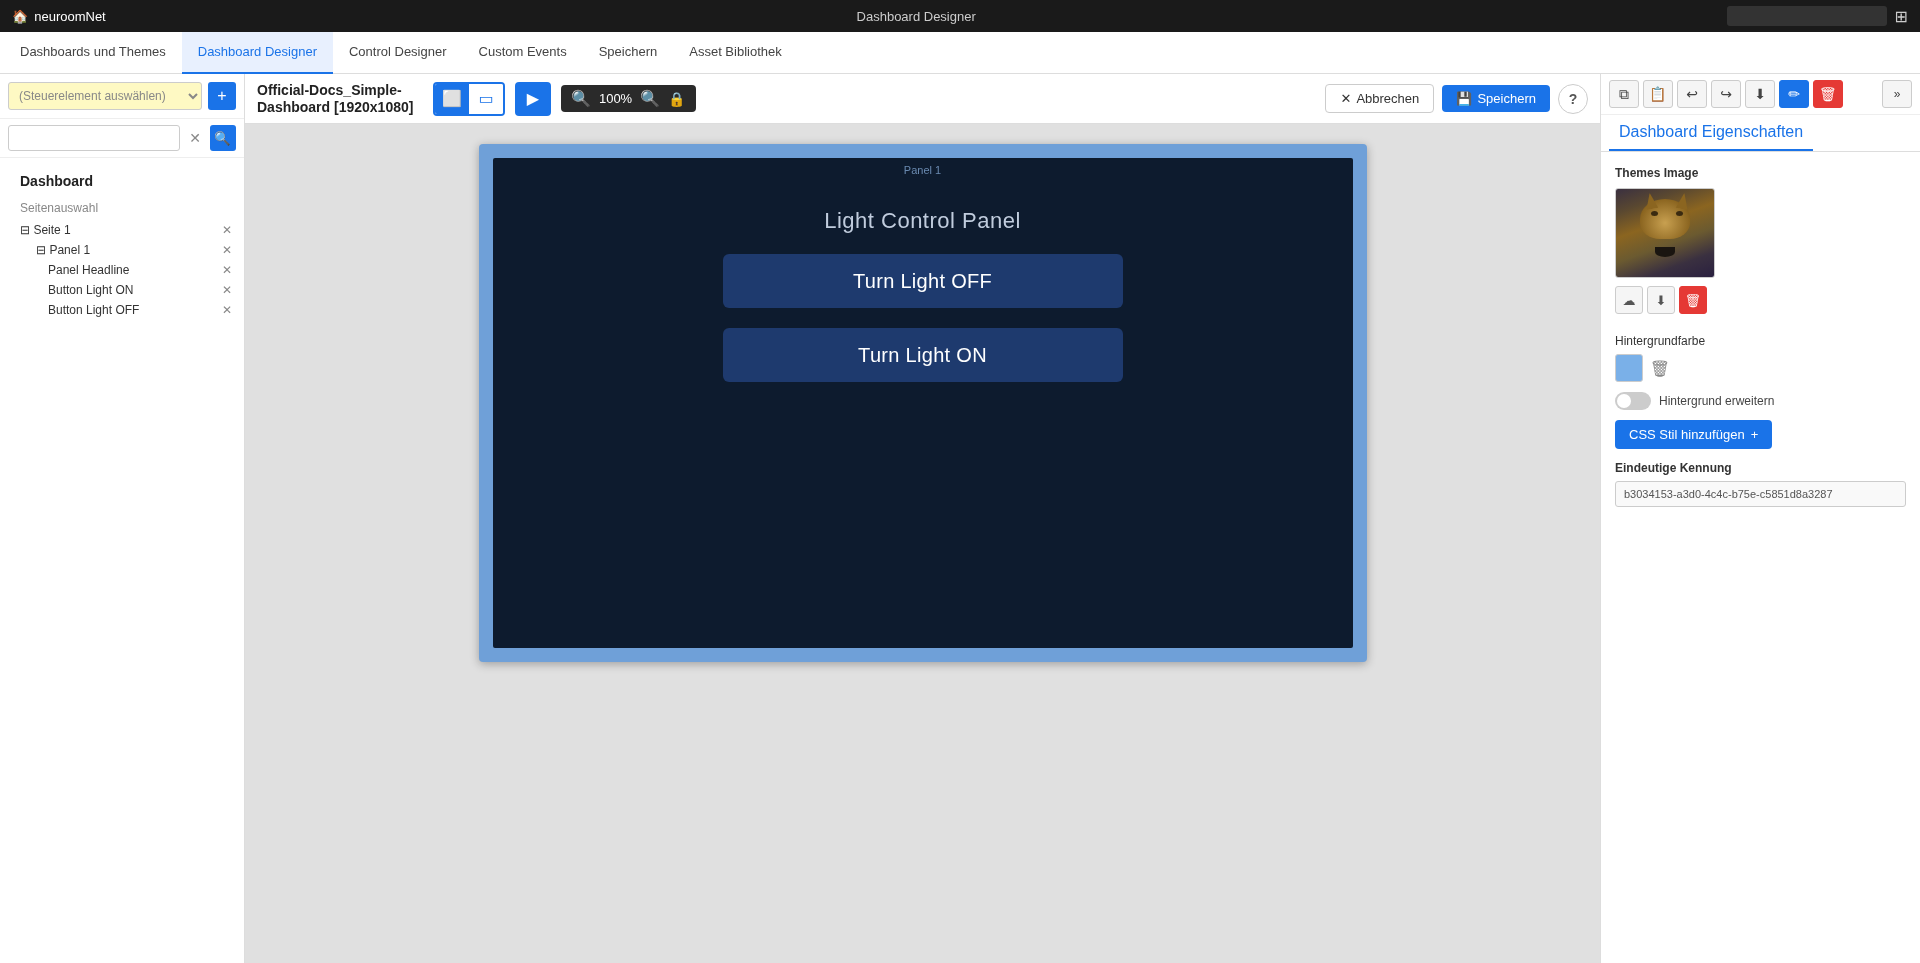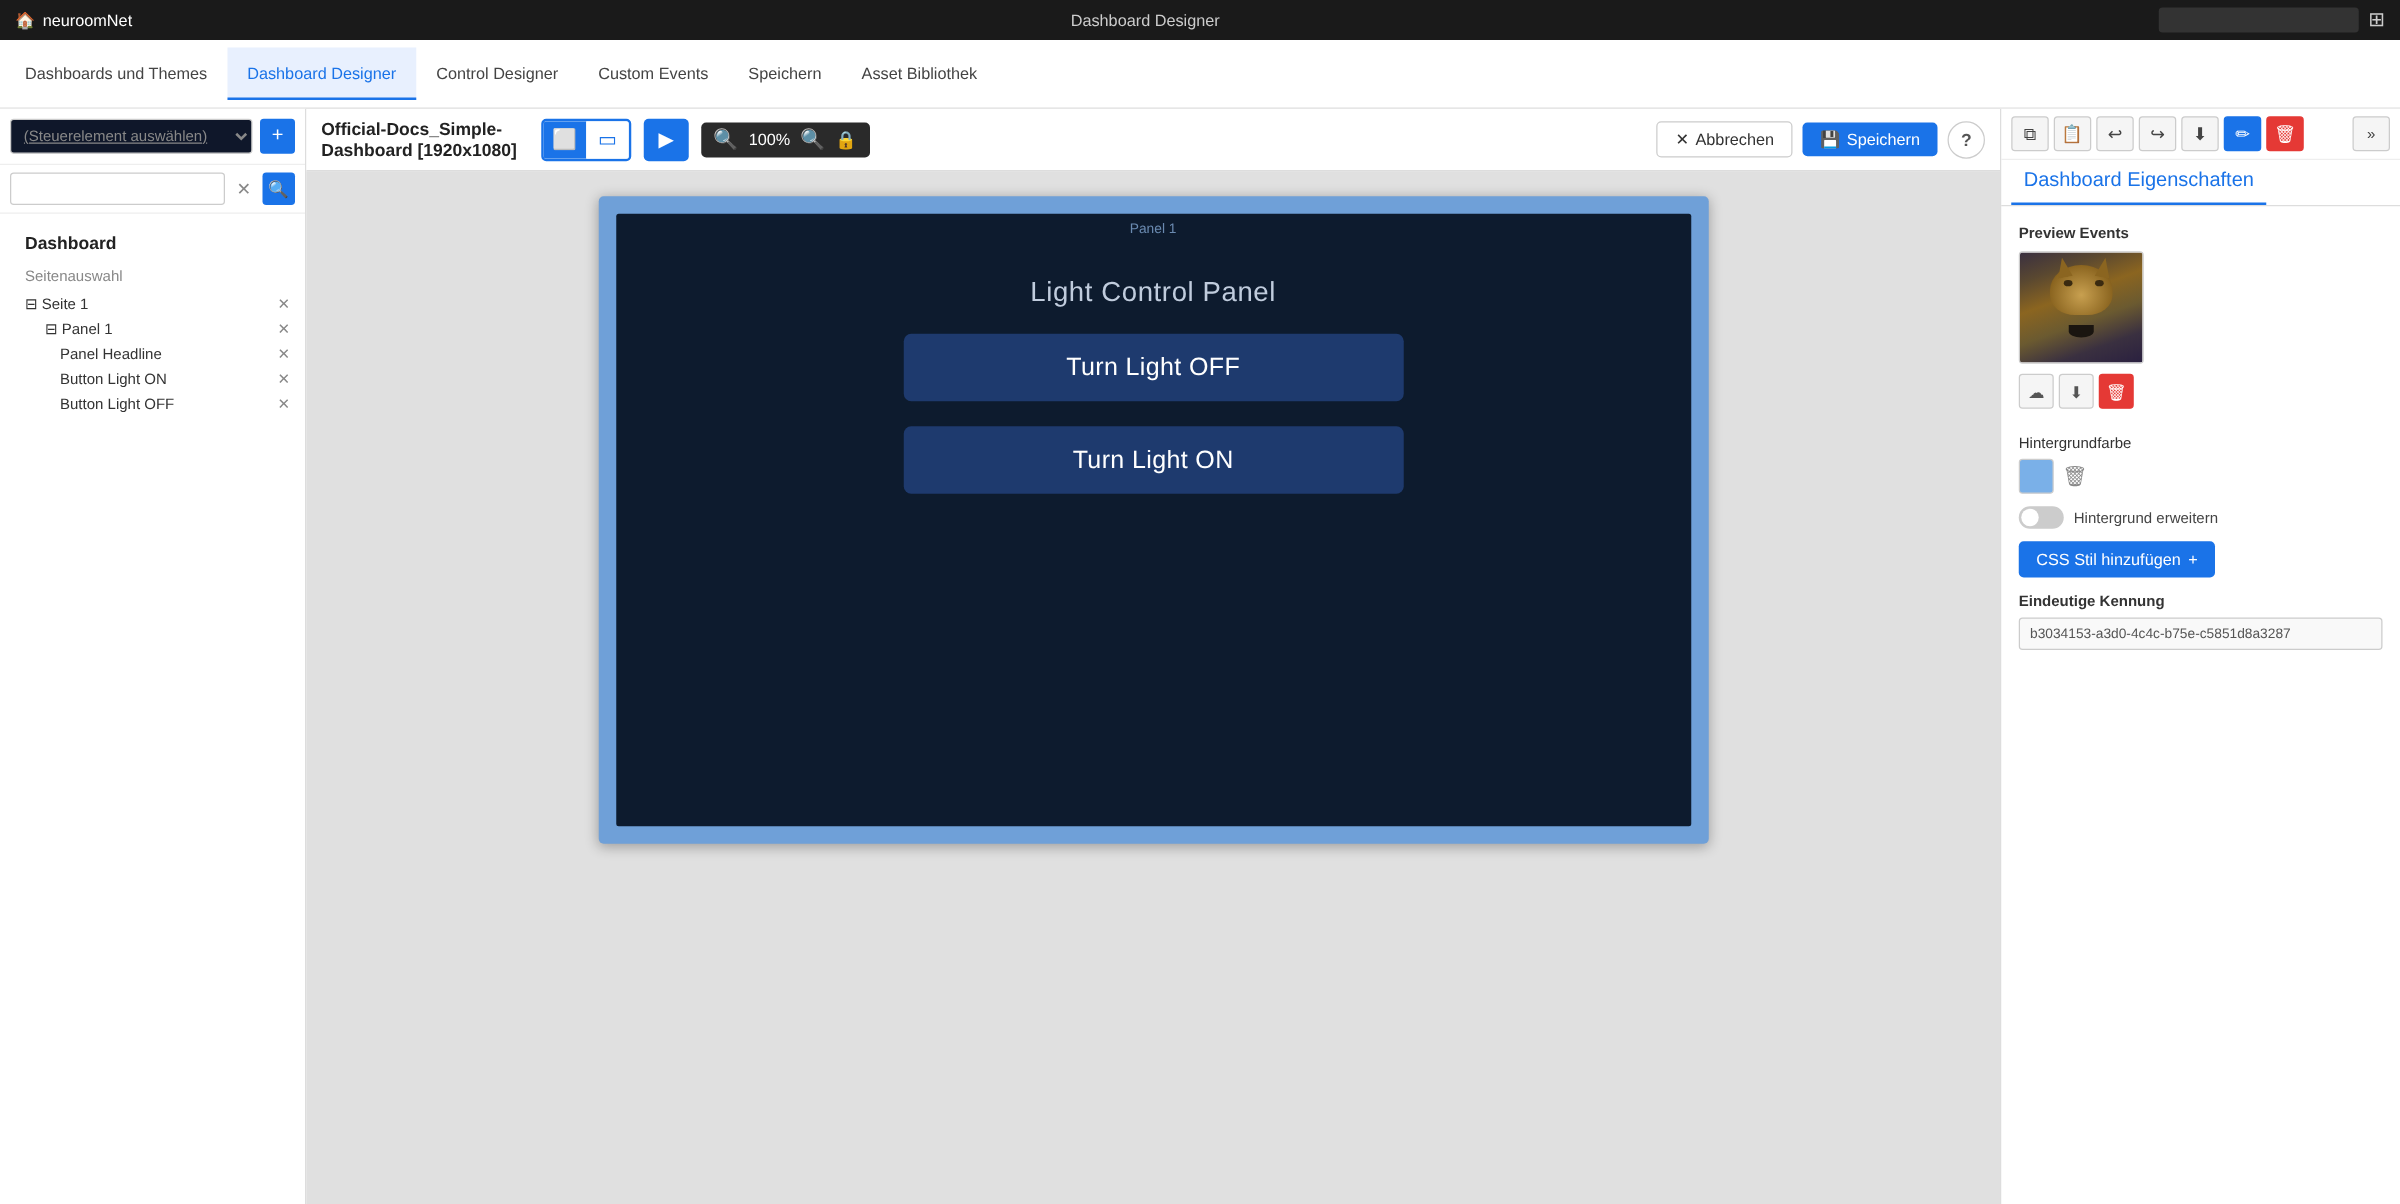--- a/index.html
+++ b/index.html
@@ -29,21 +29,21 @@
       height: 20px;
     }
     .topbar-grid-icon { color: #ccc; font-size: 16px; }
 
     
     .nav-tabs {
       background: #fff;
       border-bottom: 1px solid #ddd;
       display: flex;
       align-items: center;
-      height: 55px;
+      height: 42px;
       padding: 0 4px;
     }
     .nav-tab {
       padding: 0 16px;
       height: 42px;
       display: flex;
       align-items: center;
       cursor: pointer;
       font-size: 13px;
       color: #444;
@@ -79,22 +79,21 @@
       gap: 6px;
     }
     .sidebar-select {
       flex: 1;
       height: 28px;
       border: 1px solid #ccc;
       border-radius: 3px;
       font-size: 12px;
       padding: 4px 6px;
       color: #888;
-      background: #0f172a;
-      text-decoration: underline;
+      background: #fef9c3;
     }
     .sidebar-add-btn {
       width: 28px;
       height: 28px;
       background: #1a73e8;
       color: #fff;
       border: none;
       border-radius: 3px;
       cursor: pointer;
       font-size: 16px;
@@ -569,21 +568,21 @@
       <button class="right-tool-btn" title="Redo">↪</button>
       <button class="right-tool-btn" title="Download">⬇</button>
       <button class="right-tool-btn blue" title="Edit">✏</button>
       <button class="right-tool-btn red" title="Delete">🗑</button>
       <button class="right-expand-btn">»</button>
     </div>
     <div class="props-tab-bar">
       <span class="props-tab active">Dashboard Eigenschaften</span>
     </div>
     <div class="props-content">
-      <div class="props-section-title">Preview Events</div>
+      <div class="props-section-title">Themes Image</div>
       <div class="preview-image-box">
         <div class="cat-image" style="background: linear-gradient(160deg, #3a3040 0%, #5a4830 20%, #8B6520 40%, #6B5A30 60%, #3a3040 80%, #2a2040 100%); width:100%; height:100%; position:relative; overflow:hidden;">
 
           <div style="position:absolute; top:10px; left:50%; transform:translateX(-50%); width:50px; height:40px; background:radial-gradient(ellipse at 50% 60%, #c8a050 0%, #8B6520 70%, #5a4010 100%); border-radius:50% 50% 40% 40%;"></div>
           <div style="position:absolute; top:4px; left:30%; width:12px; height:16px; background:#8B6520; clip-path:polygon(50% 0%, 0% 100%, 100% 100%); transform:rotate(-10deg);"></div>
           <div style="position:absolute; top:4px; right:26%; width:12px; height:16px; background:#8B6520; clip-path:polygon(50% 0%, 0% 100%, 100% 100%); transform:rotate(10deg);"></div>
           <div style="position:absolute; top:22px; left:36%; width:7px; height:5px; background:#3a2a10; border-radius:50%;"></div>
           <div style="position:absolute; top:22px; right:32%; width:7px; height:5px; background:#3a2a10; border-radius:50%;"></div>
           <div style="position:absolute; bottom:20px; left:50%; transform:translateX(-50%); width:20px; height:10px; background:#1a1510; border-radius: 0 0 50% 50%;"></div>
         </div>

